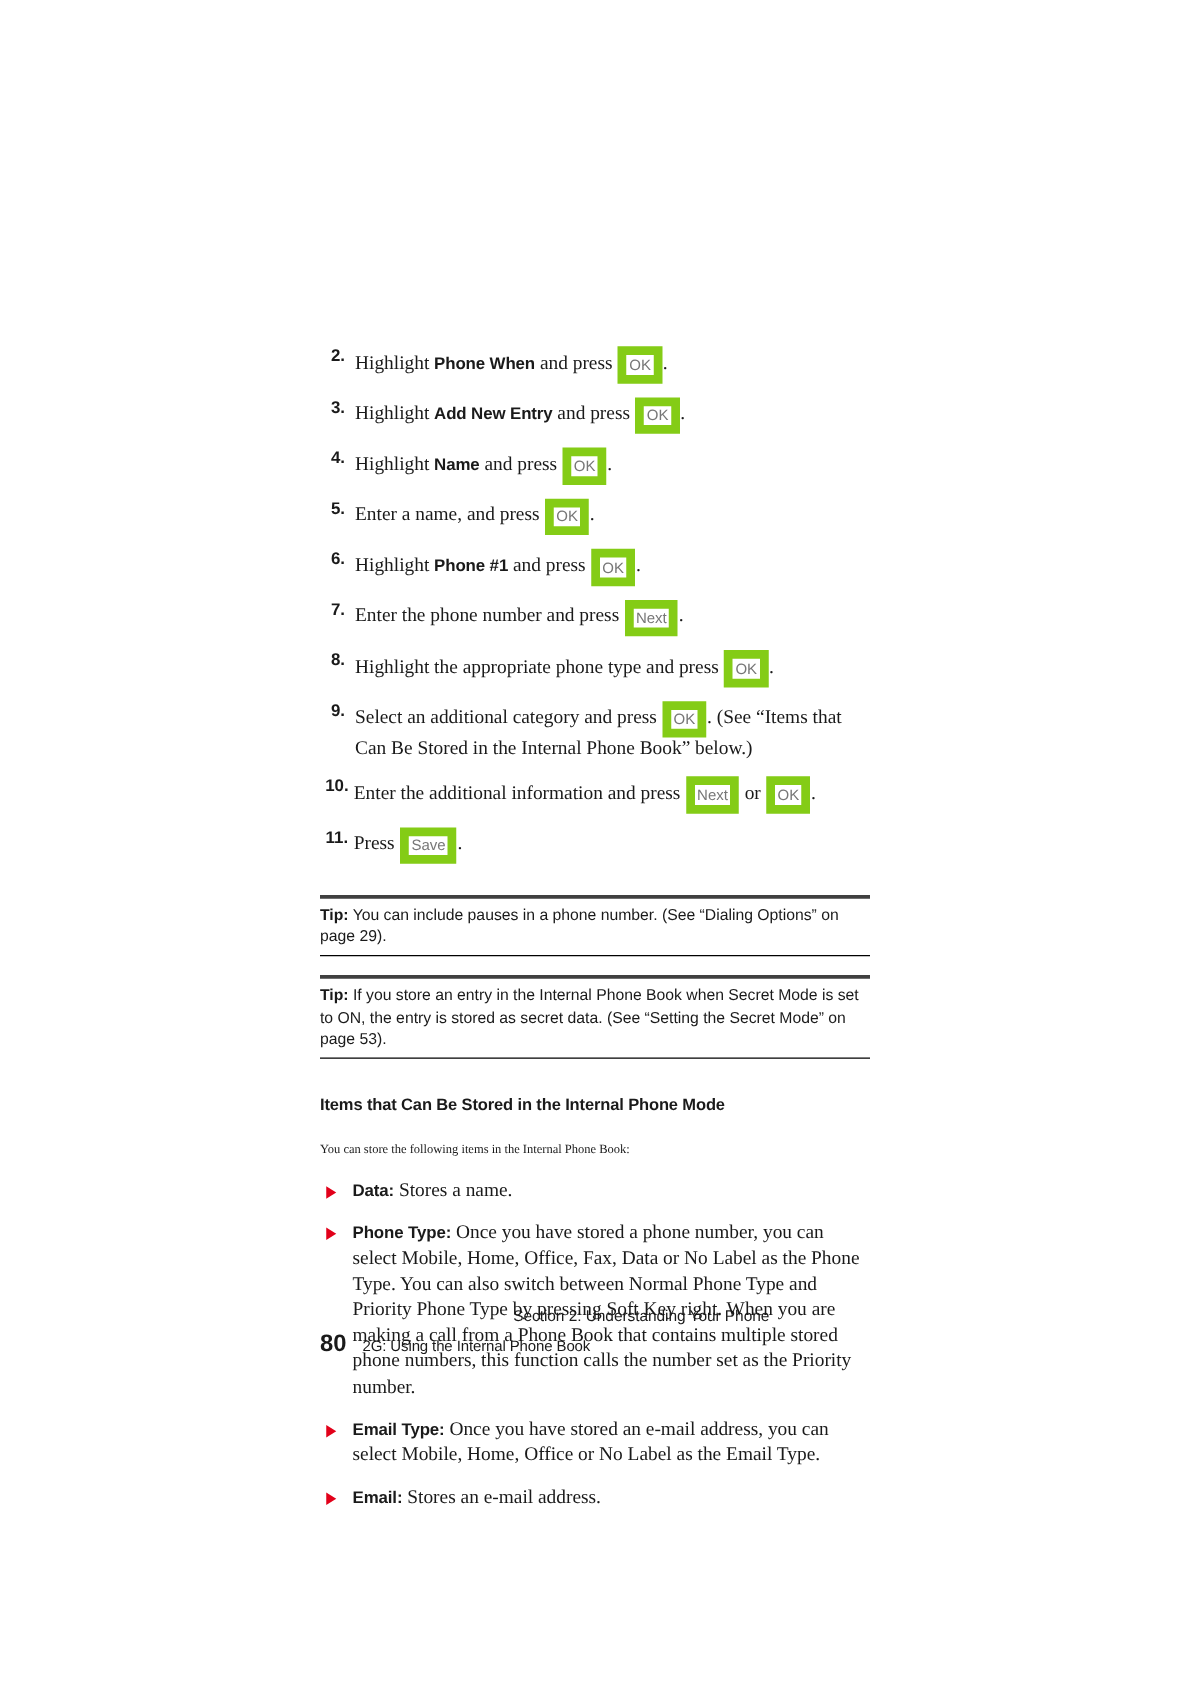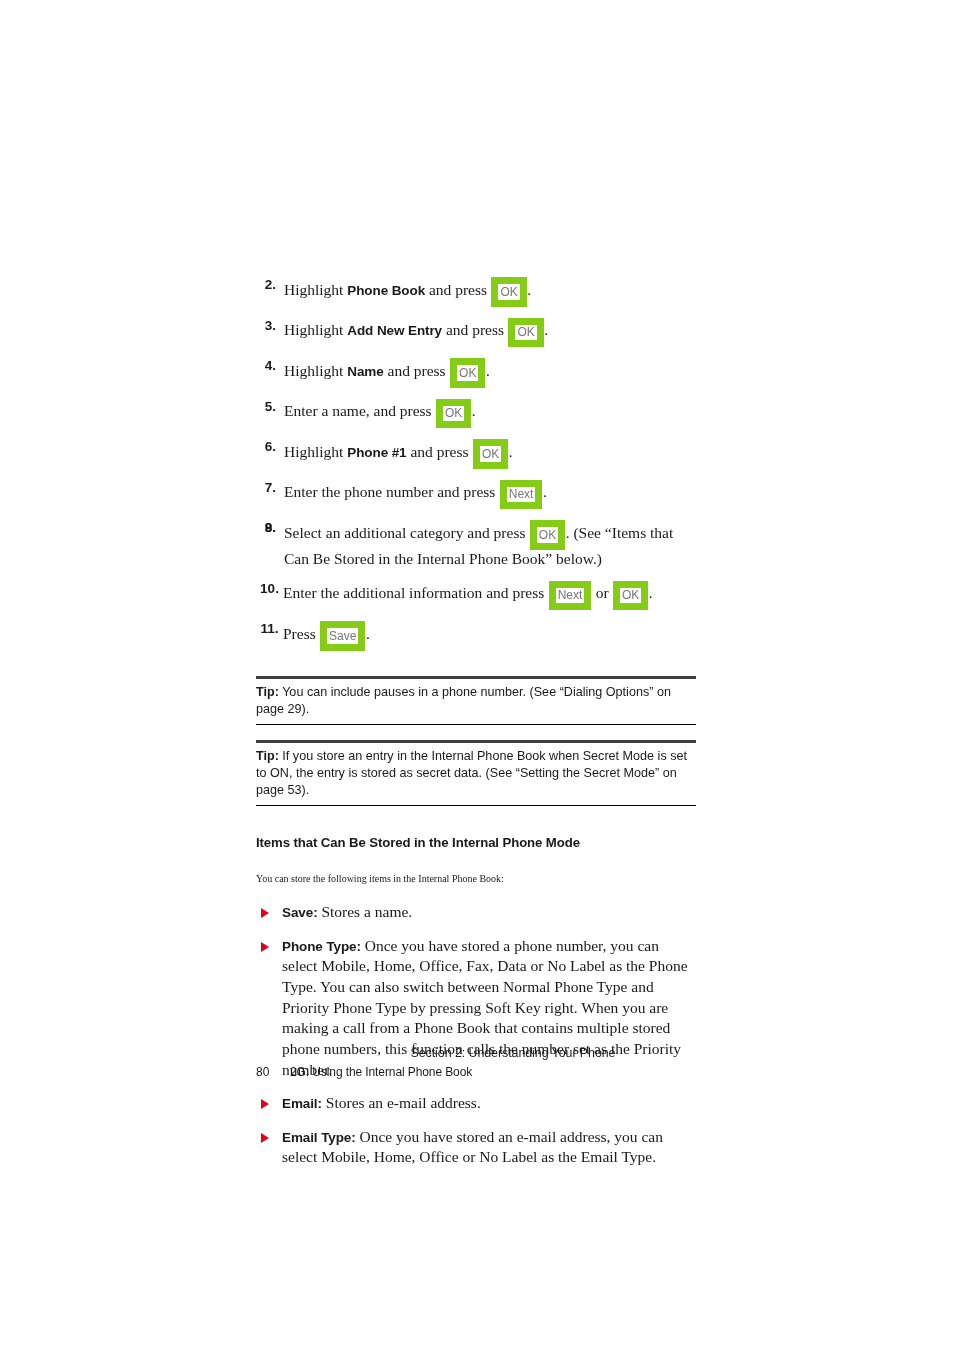--- a/index.html
+++ b/index.html
@@ -158,66 +158,66 @@
     letter-spacing: -0.05px;
     text-align: center;
   }
   .footer-row {
     display: flex;
     align-items: baseline;
     margin-top: 5px;
   }
   .footer-page {
     width: 34px;
-    font-size: 12px;
-    font-weight: normal;
+    font-size: 19px;
+    font-weight: bold;
   }
   .footer-title {
     font-size: 12px;
     font-weight: normal;
     letter-spacing: -0.1px;
   }
 </style>
 </head>
 <body>
 
 <div class="page">
 
   <div class="content">
 
     <ol class="steps">
-        <li class="step"><span class="num">2.</span><span>Highlight <b class="ui">Phone Book</b> and press <span class="key">OK</span>.</span></li>
+        <li class="step"><span class="num">2.</span><span>Highlight <b class="ui">Phone When</b> and press <span class="key">OK</span>.</span></li>
         <li class="step"><span class="num">3.</span><span>Highlight <b class="ui">Add New Entry</b> and press <span class="key">OK</span>.</span></li>
         <li class="step"><span class="num">4.</span><span>Highlight <b class="ui">Name</b> and press <span class="key">OK</span>.</span></li>
         <li class="step"><span class="num">5.</span><span>Enter a name, and press <span class="key">OK</span>.</span></li>
         <li class="step"><span class="num">6.</span><span>Highlight <b class="ui">Phone #1</b> and press <span class="key">OK</span>.</span></li>
         <li class="step"><span class="num">7.</span><span>Enter the phone number and press <span class="key">Next</span>.</span></li>
-        <li class="step"><span class="num">8.</span></li>
+        <li class="step"><span class="num">8.</span><span>Highlight the appropriate phone type and press <span class="key">OK</span>.</span></li>
         <li class="step"><span class="num">9.</span><span>Select an additional category and press <span class="key">OK</span>. (See “Items that Can Be Stored in the Internal Phone Book” below.)</span></li>
         <li class="step wide"><span class="num">10.</span><span>Enter the additional information and press <span class="key">Next</span> or <span class="key">OK</span>.</span></li>
         <li class="step wide"><span class="num">11.</span><span>Press <span class="key">Save</span>.</span></li>
       </ol>
 
     <div class="tip tip-1">
       <span class="lead">Tip:</span><span> You can include pauses in a phone number. (See “Dialing Options” on page 29).</span>
     </div>
 
     <div class="tip tip-2">
       <span class="lead">Tip:</span><span> If you store an entry in the Internal Phone Book when Secret Mode is set to ON, the entry is stored as secret data. (See “Setting the Secret Mode” on page 53).</span>
     </div>
 
     <div class="subhead">Items that Can Be Stored in the Internal Phone Mode</div>
 
     <div class="intro">You can store the following items in the Internal Phone Book:</div>
 
     <ul class="items">
-        <li class="item"><span class="bullet"></span><b class="ui">Save:</b><span> Stores a name.</span></li>
+        <li class="item"><span class="bullet"></span><b class="ui">Data:</b><span> Stores a name.</span></li>
         <li class="item"><span class="bullet"></span><b class="ui">Phone Type:</b><span> Once you have stored a phone number, you can select Mobile, Home, Office, Fax, Data or No Label as the Phone Type. You can also switch between Normal Phone Type and Priority Phone Type by pressing Soft Key right. When you are making a call from a Phone Book that contains multiple stored phone numbers, this function calls the number set as the Priority number.</span></li>
+        <li class="item"><span class="bullet"></span><b class="ui">Email Type:</b><span> Once you have stored an e-mail address, you can select Mobile, Home, Office or No Label as the Email Type.</span></li>
         <li class="item"><span class="bullet"></span><b class="ui">Email:</b><span> Stores an e-mail address.</span></li>
-        <li class="item"><span class="bullet"></span><b class="ui">Email Type:</b><span> Once you have stored an e-mail address, you can select Mobile, Home, Office or No Label as the Email Type.</span></li>
       </ul>
 
   </div>
 
   <div class="footer">
     <div class="footer-section">Section 2: Understanding Your Phone</div>
     <div class="footer-row">
       <div class="footer-page">80</div>
       <div class="footer-title">2G: Using the Internal Phone Book</div>
     </div>

